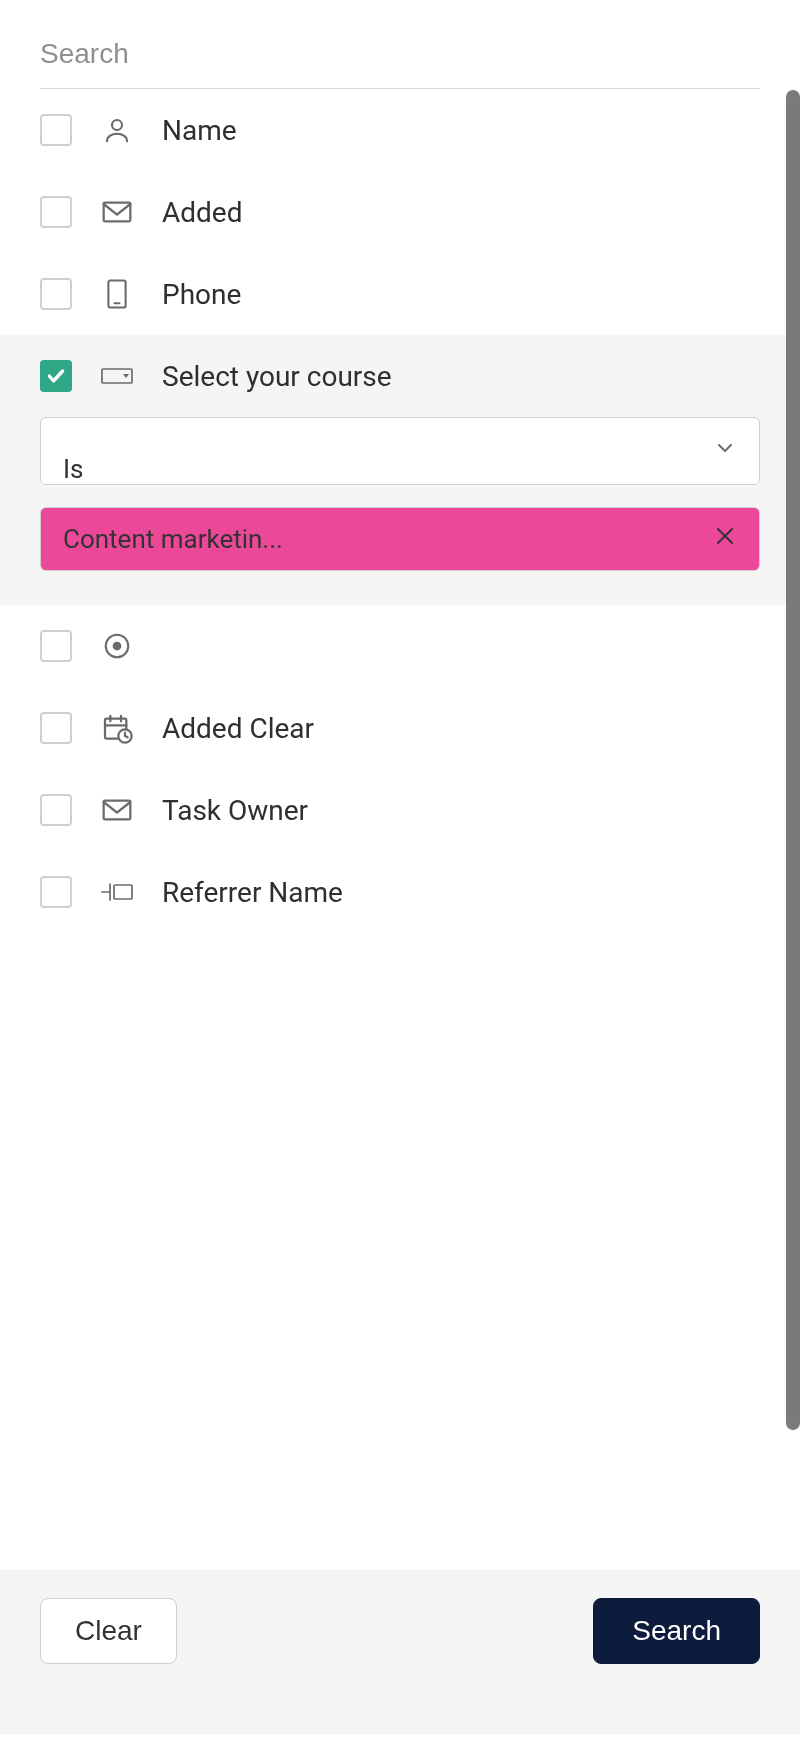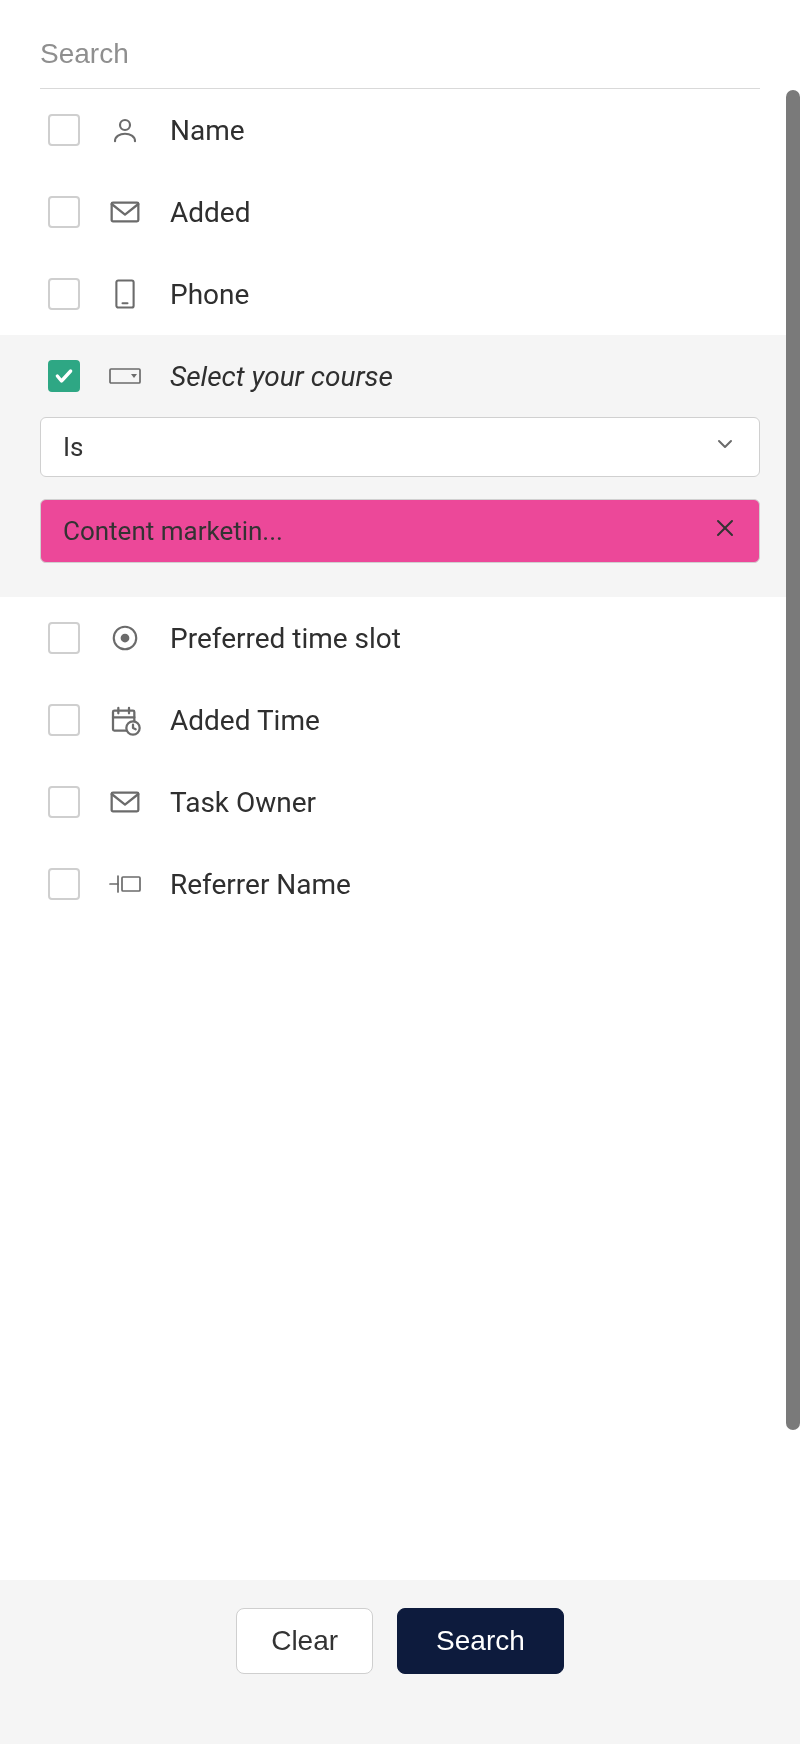--- a/index.html
+++ b/index.html
@@ -39,25 +39,23 @@
   }
   .search-input::placeholder { color: #8f8f8f; }
 
   .filter-list { }
 
   .filter-row {
     display: flex;
     align-items: center;
     gap: 28px;
     padding: 24px 40px;
-    margin-left: 8px;
   }
   .filter-row.expanded-header {
     padding-bottom: 14px;
-    font-style: italic;
   }
 
   .filter-label {
     font-size: 28px;
     color: #2f2f2f;
   }
 
   .checkbox {
     width: 32px;
     height: 32px;
@@ -93,23 +91,23 @@
   .expanded-block .filter-row {
     padding-left: 0;
     padding-right: 0;
   }
 
   .select-box {
     width: 100%;
     border: 1px solid #d0d0d0;
     border-radius: 6px;
     background: #fff;
-    height: 60px;
-    display: flex;
-    align-items: center;
+    height: 68px;
+    display: flex;
+    align-items: flex-end;
     padding: 0 22px;
     font-size: 26px;
     color: #333;
     margin-top: 10px;
     position: relative;
   }
   .select-box .chev {
     position: absolute;
     right: 22px;
     top: 50%;
@@ -134,25 +132,25 @@
     position: absolute;
     right: 22px;
     top: 50%;
     transform: translateY(-50%);
   }
 
   .footer {
     position: absolute;
     left: 0;
     right: 0;
-    bottom: 6px;
+    bottom: 16px;
     background: #f5f5f5;
     padding: 28px 40px 70px 40px;
     display: flex;
-    justify-content: center;
+    justify-content: space-between;
     gap: 24px;
   }
   .btn {
     font-size: 28px;
     padding: 16px 34px;
     border-radius: 8px;
     border: 1px solid #cfcfcf;
     background: #fff;
     color: #333;
     cursor: pointer;
@@ -253,38 +251,37 @@
   <div class="filter-row">
     <span class="checkbox">
       
     </span>
     <span class="field-icon">
       <svg width="30" height="30" viewBox="0 0 24 24" fill="none" stroke-width="1.7">
           <circle cx="12" cy="12" r="9"></circle>
           <circle cx="12" cy="12" r="3.5" fill="#6b6b6b" stroke="none"></circle>
         </svg>
     </span>
-    <span class="filter-label">Preferred time slot</span>
   </div>
 
   <div class="filter-row">
     <span class="checkbox">
       
     </span>
     <span class="field-icon">
       <svg width="32" height="32" viewBox="0 0 24 24" fill="none" stroke-width="1.7" stroke-linecap="round" stroke-linejoin="round">
           <rect x="3" y="5" width="16" height="15" rx="1"></rect>
           <line x1="7" y1="3" x2="7" y2="7"></line>
           <line x1="15" y1="3" x2="15" y2="7"></line>
           <line x1="3" y1="10" x2="19" y2="10"></line>
           <circle cx="18" cy="18" r="5" fill="#fff"></circle>
           <polyline points="18 15.5 18 18 20 19"></polyline>
         </svg>
     </span>
-    <span class="filter-label">Added Time</span>
+    <span class="filter-label">Added Clear</span>
   </div>
 
   <div class="filter-row">
     <span class="checkbox">
       
     </span>
     <span class="field-icon">
       <svg width="32" height="28" viewBox="0 0 24 20" fill="none" stroke-width="1.7" stroke-linecap="round" stroke-linejoin="round">
           <rect x="2" y="3" width="20" height="14" rx="1"></rect>
           <polyline points="2 4 12 12 22 4"></polyline>

